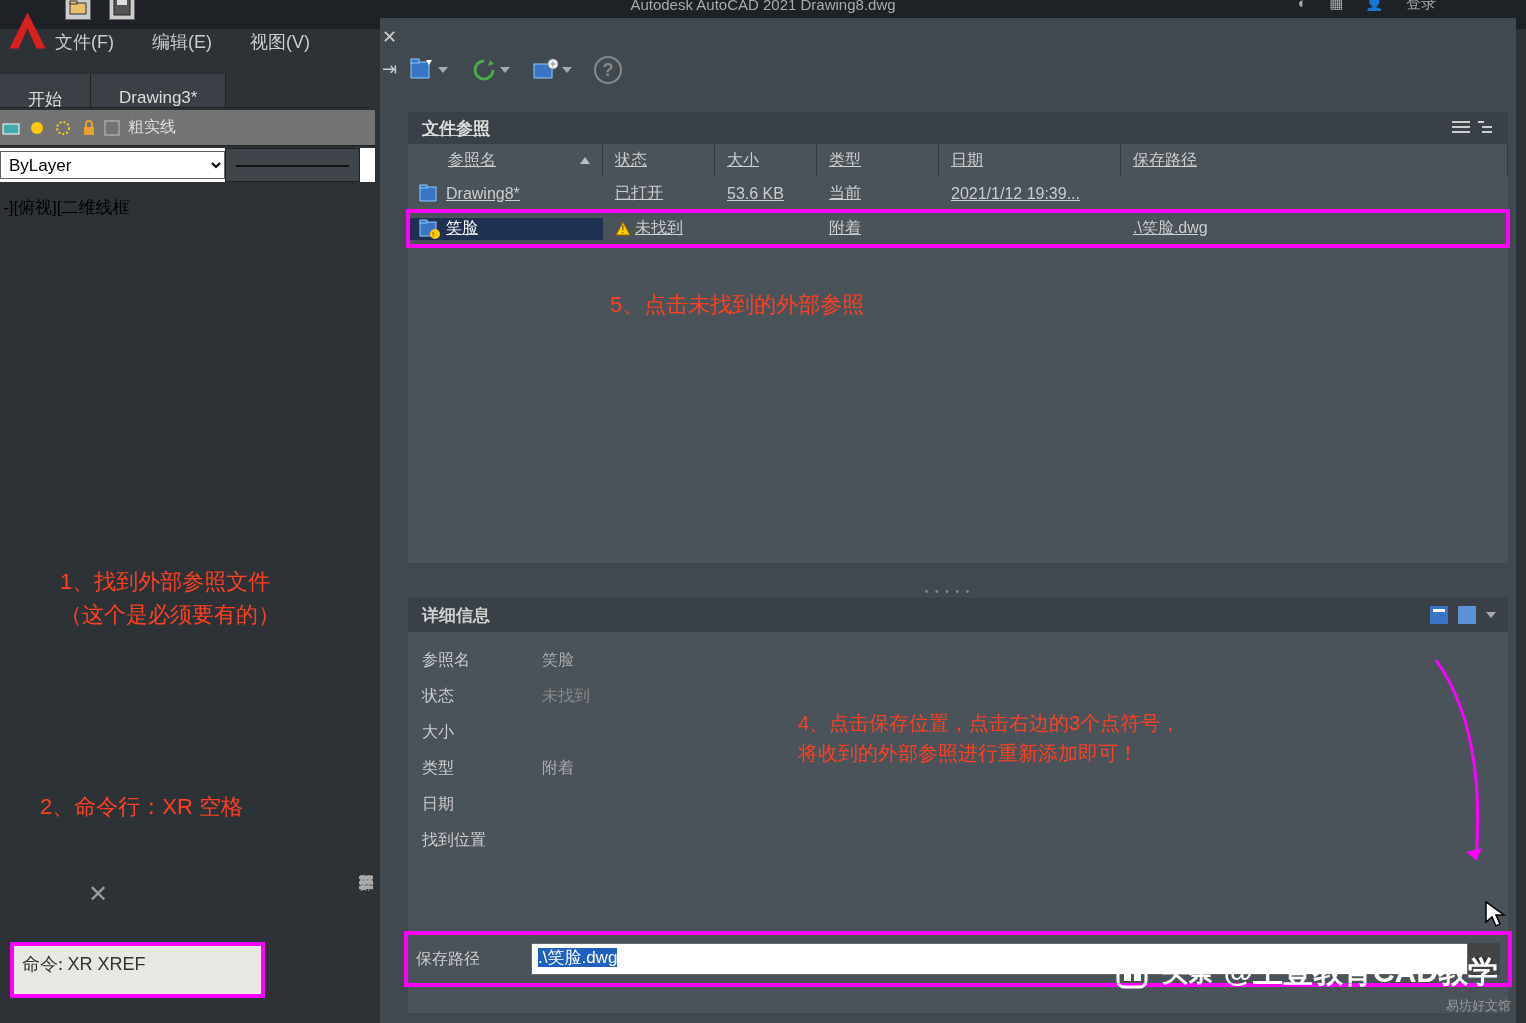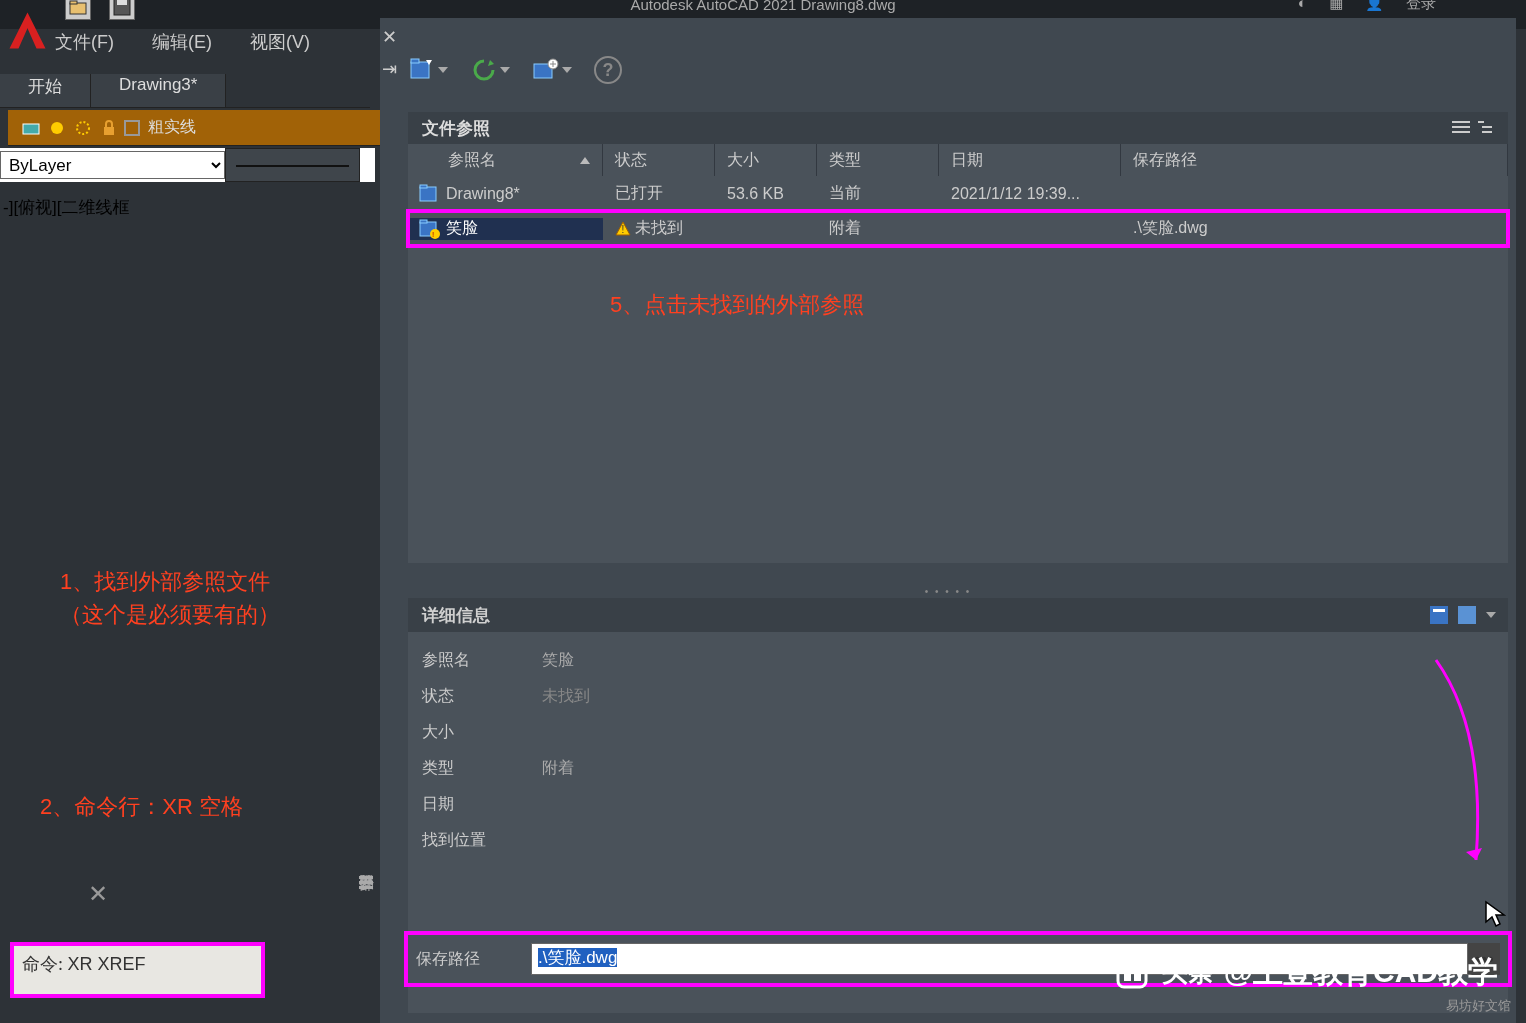--- a/index.html
+++ b/index.html
@@ -16,24 +16,24 @@
 
 .logo { position:absolute; top:0; left:0; width:55px; height:60px; display:flex; align-items:center; justify-content:center;}
 .logo svg { width:45px; height:45px;}
 
 
 .menubar { position:absolute; top:30px; left:55px; display:flex; gap:38px; font-size:18px; color:#ccc;}
 .menubar div { cursor:default;}
 
 
 .doctabs { position:absolute; top:74px; left:0; width:370px; height:34px; border-bottom:1px solid #222; display:flex;}
-.tab { padding:1px 28px; background:#3a4046; border-right:1px solid #222; font-size:17px; color:#ddd;}
-
-
-.layerbar { position:absolute; top:110px; left:8px; width:375px; height:36px; display:flex; align-items:center; gap:4px; padding:2px 12px; background:#a16207;border-bottom:1px solid #222;}
+.tab { padding:14px 28px; background:#3a4046; border-right:1px solid #222; font-size:17px; color:#ddd;}
+
+
+.layerbar { position:absolute; top:110px; left:0; width:375px; height:36px; display:flex; align-items:center; gap:4px; padding:2px 0; background:#737373;border-bottom:1px solid #222;}
 .lb-icon { width:22px;height:22px; display:flex;align-items:center;justify-content:center;}
 .lb-check { width:16px;height:16px; border:2px solid #999;}
 .lb-text { font-size:16px; color:#ddd; margin-left:4px;}
 
 
 .bylayer { position:absolute; top:148px; left:0; width:375px; height:34px; display:flex; align-items:center; background:#fff; }
 .bylayer select { height:28px; background:#fff; border:1px solid #666; font-size:17px; width:225px; padding:0 4px;}
 .bylayer .linew { width:135px; height:34px; background:#3f454b; border:1px solid #222; position:relative;}
 .bylayer .linew::after{content:"";position:absolute;left:10px;right:10px;top:50%;height:2px;background:#111;}
 
@@ -53,21 +53,21 @@
 .xp-ctrl span{color:#ccc;font-size:18px;}
 
 
 .xtoolbar { position:absolute; top:38px; left:28px; display:flex; gap:22px; align-items:center;}
 .xtb-btn { display:flex; align-items:center; gap:2px;}
 .xtb-icon { width:28px;height:28px;}
 .xtb-drop { width:0;height:0;border-left:5px solid transparent;border-right:5px solid transparent;border-top:6px solid #aaa;}
 .xtb-help { width:28px;height:28px;border-radius:50%;border:2px solid #888;display:flex;align-items:center;justify-content:center;color:#888;font-size:18px;font-weight:bold;}
 
 
-.filelist { position:absolute; top:94px; left:28px; right:8px; bottom:460px; background:#4a525a;}
+.filelist { position:absolute; top:94px; left:28px; right:8px; bottom:460px; background:#4a525a;text-decoration:underline;}
 .fl-head { height:32px; background:#394047; display:flex; align-items:center; padding-left:14px; font-size:17px; font-weight:bold; color:#ddd; justify-content:space-between;}
 .fl-head-icons{display:flex;gap:8px;margin-right:12px;}
 .fl-cols { height:32px; display:flex; background:#4a525a;}
 .fl-col { border-right:1px solid #323840; padding:5px 12px; font-size:16px;color:#ccc; display:flex;align-items:center;gap:4px;}
 .fl-col.c1{width:195px;padding-left:40px;} .fl-col.c2{width:112px;} .fl-col.c3{width:102px;}
 .fl-col.c4{width:122px;} .fl-col.c5{width:182px;} .fl-col.c6{flex:1;}
 .fl-col .sort{width:0;height:0;border-left:5px solid transparent;border-right:5px solid transparent;border-bottom:7px solid #bbb;margin-left:auto;}
 
 .fl-row{height:35px;display:flex;align-items:center;}
 .fl-row .cell{padding:0 12px;font-size:16px;color:#ccc;}
@@ -360,20 +360,22 @@
         </div>
     </div>
 
     <div class="savepath-row">
       <span class="lbl">保存路径</span>
       <div class="savepath-input"><span class="sel">.\笑脸.dwg</span></div>
       <div class="savepath-btn">•••</div>
     </div>
   </div>
 
+  <div class="ann small" style="top:690px;left:418px;white-space:pre-line;">4、点击保存位置，点击右边的3个点符号，
+将收到的外部参照进行重新添加即可！</div>
 
   <svg class="arrow" width="90" height="230">
     <path d="M30 10 Q 80 80 70 210" fill="none" stroke="#ff00ff" stroke-width="3"></path>
     <path d="M70 210 l-10 -8 l16 -4 z" fill="#ff00ff"></path>
   </svg>
 
   <div class="sidestrip">
     <span class="vtxt">外部参照</span>
     <span>
         <svg width="18" height="18">

